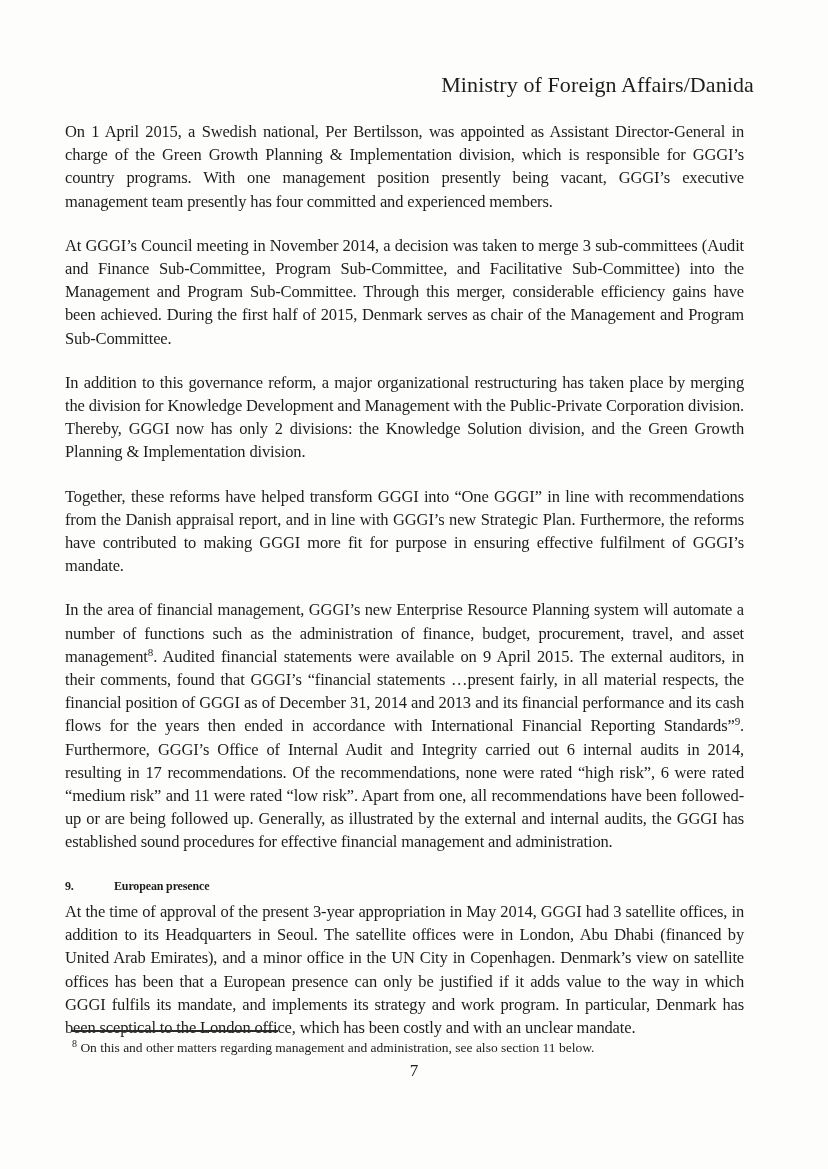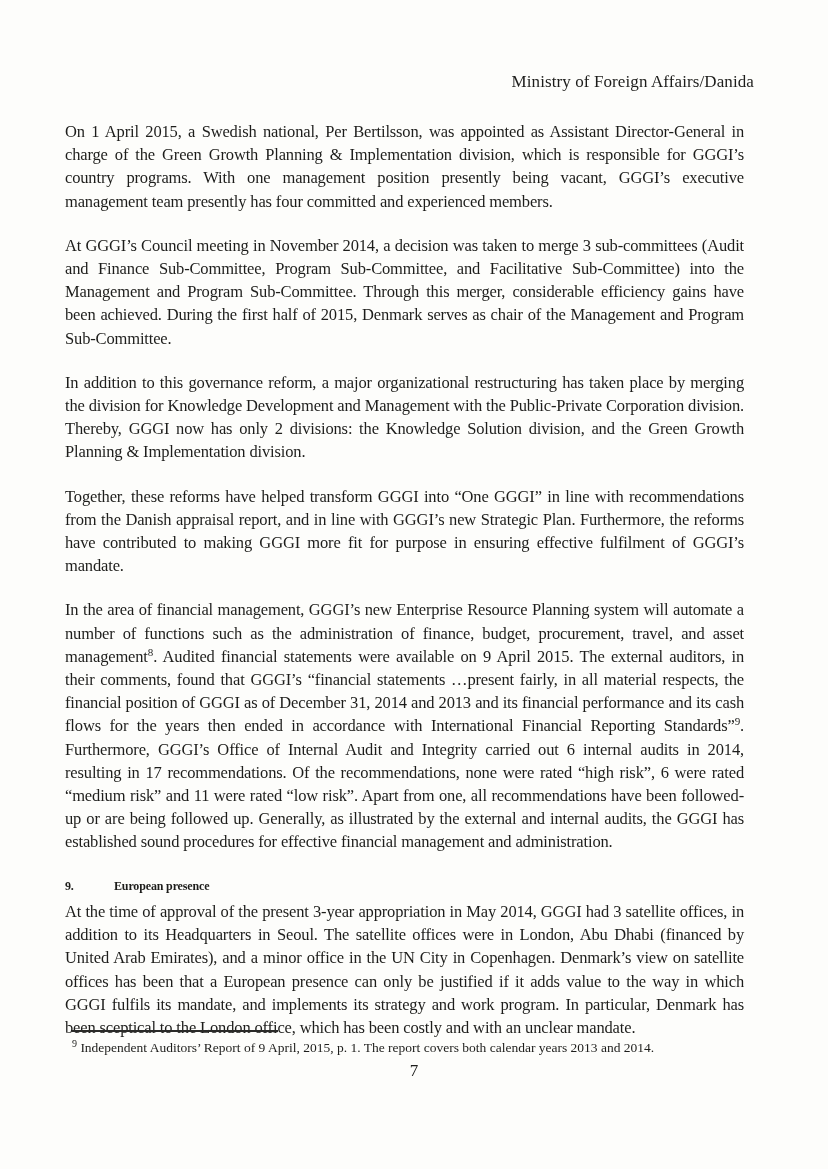--- a/index.html
+++ b/index.html
@@ -14,21 +14,21 @@
     margin: 0 auto;
     background: #fdfdfb;
     color: #1d1d1b;
     font-family: "Liberation Serif", "DejaVu Serif", serif;
     overflow: hidden;
   }
   .header {
     position: absolute;
     top: 72px;
     right: 74px;
-    font-size: 17px;
+    font-size: 22px;
     letter-spacing: 0.1px;
     white-space: nowrap;
   }
   .body-text {
     position: absolute;
     top: 120px;
     left: 65px;
     width: 679px;
     font-size: 16.5px;
     line-height: 23.2px;
@@ -116,17 +116,17 @@
     </h2>
 
     <p>
       <span>At the time of approval of the present 3-year appropriation in May 2014, GGGI had 3 satellite offices, in addition to its Headquarters in Seoul. The satellite offices were in London, Abu Dhabi (financed by United Arab Emirates), and a minor office in the UN City in Copenhagen. Denmark’s view on satellite offices has been that a European presence can only be justified if it adds value to the way in which GGGI fulfils its mandate, and implements its strategy and work program. In particular, Denmark has been sceptical to the London office, which has been costly and with an unclear mandate.</span>
     </p>
 
   </div>
 
   <div class="footnote-area">
     <div class="fn-rule"></div>
-    <div class="footnote"><sup>9</sup> <span>Independent Auditors’ Report of 9 April, 2015, p. 1. The report covers both calendar years 2013 and 2014.</span></div>
+    <div class="footnote"><sup>8</sup> <span>On this and other matters regarding management and administration, see also section 11 below.</span></div>
     <div class="page-number">7</div>
   </div>
 
 </div>
 
 </body></html>

